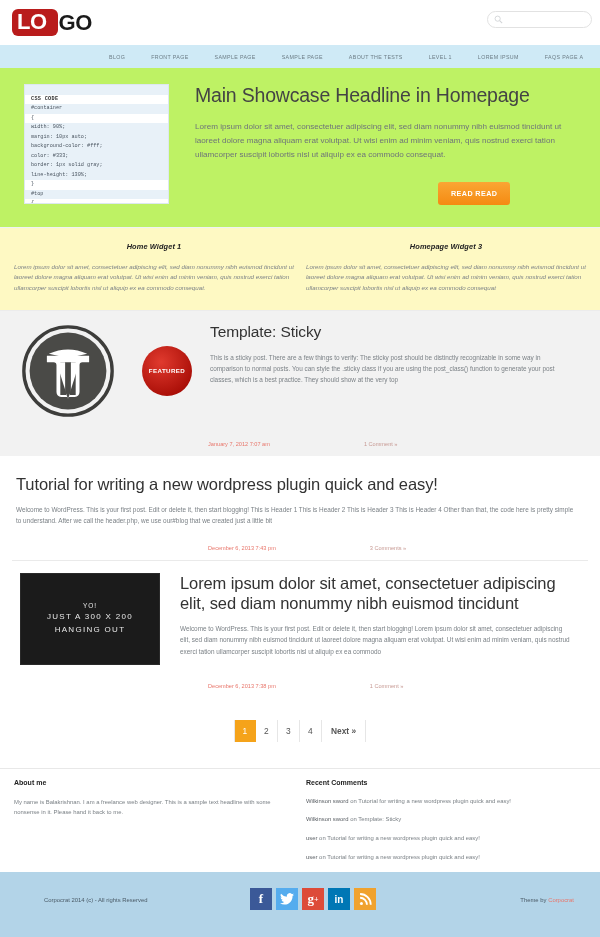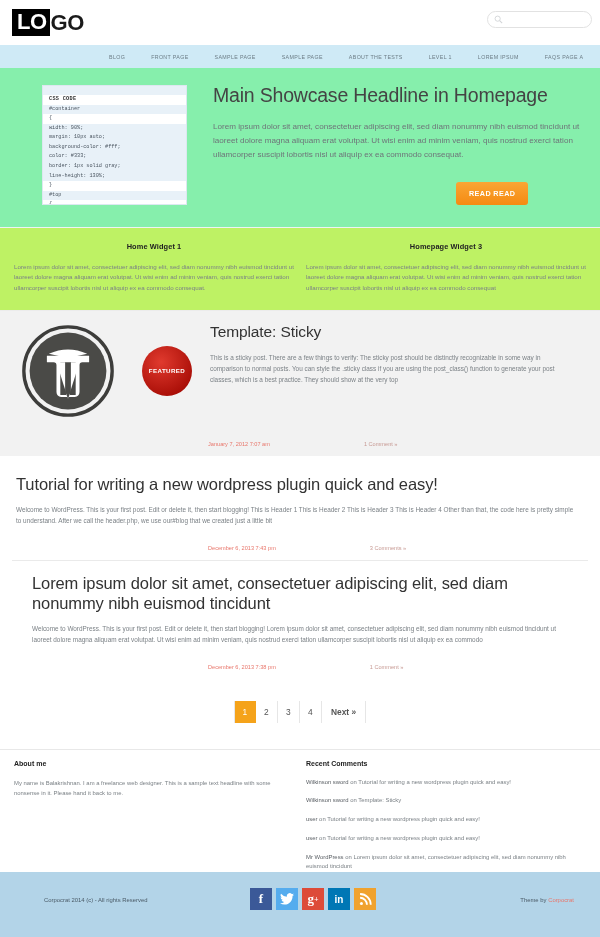--- a/index.html
+++ b/index.html
@@ -17,25 +17,26 @@
   .header {
     height: 45px;
     background: #ffffff;
     display: flex;
     align-items: center;
     padding: 0 12px;
     position: relative;
   }
   .logo { display: flex; align-items: center; font-size: 22px; font-weight: bold; letter-spacing: -0.5px; }
   .logo-lo {
-    background: #000000;
+    background: #b91c1c;
     color: #ffffff;
-    padding: 2px 3px 3px 5px;
+    padding: 2px 11px 3px 5px;
     line-height: 1;
     display: inline-block;
+    border-radius: 6px;
   }
   .logo-go { color: #1a1a1a; padding-left: 1px; line-height: 1; }
 
   .search-wrap {
     position: absolute;
     right: 8px;
     top: 11px;
     width: 105px;
     height: 17px;
     border: 1px solid #e2e2e2;
@@ -72,25 +73,24 @@
     letter-spacing: .35px;
     color: #6b7c85;
     text-transform: uppercase;
     padding: 0 13px;
     white-space: nowrap;
     cursor: pointer;
   }
 
   
   .showcase {
-    background: #86efac;
-    padding: 16px 0 22px 18px;
+    background: #bef264;
+    padding: 16px 0 22px 0;
     display: flex;
     border-bottom: 1px solid #eef2f5;
-    align-items: flex-end;
   }
   .code-box {
     width: 145px;
     margin-left: 24px;
     background: #fff;
     border: 1px solid #dde8f0;
     font-family: "Liberation Mono", monospace;
     font-size: 5.2px;
     color: #4a5560;
     flex: none;
@@ -128,22 +128,23 @@
     border-radius: 3px;
     cursor: pointer;
     border: none;
     font-family: "Liberation Sans", sans-serif;
   }
 
   
   .home-widgets {
     display: flex;
     padding: 14px 8px 16px 8px;
-    background: #bef264;
+    background: #fef9c3;
     border-bottom: 1px solid #ececec;
+    font-style: italic;
   }
   .hw { width: 50%; padding: 0 6px; }
   .hw-title {
     text-align: center;
     font-size: 7.4px;
     font-weight: bold;
     color: #222;
     margin-bottom: 11px;
     letter-spacing: .1px;
   }
@@ -407,20 +408,25 @@
   </div>
   <div style="padding:0 12px;">
     <div class="post-meta">
       <span class="meta-date">December 6, 2013 7:43 pm</span>
       <span class="meta-comments">3 Comments »</span>
     </div>
   </div>
   <div class="post-divider"></div>
 
   <div class="post" style="padding-top:12px;">
+    <div class="placeholder-img">
+      <span class="yo">YO!</span>
+      <span>JUST A 300 X 200</span>
+      <span>HANGING OUT</span>
+    </div>
     <div class="post-body" style="padding-left:20px;">
       <h2 class="post-title big">Lorem ipsum dolor sit amet, consectetuer adipiscing elit, sed diam nonummy nibh euismod tincidunt</h2>
       <p class="post-excerpt">Welcome to WordPress. This is your first post. Edit or delete it, then start blogging! Lorem ipsum dolor sit amet, consectetuer adipiscing elit, sed diam nonummy nibh euismod tincidunt ut laoreet dolore magna aliquam erat volutpat. Ut wisi enim ad minim veniam, quis nostrud exerci tation ullamcorper suscipit lobortis nisl ut aliquip ex ea commodo</p>
     </div>
   </div>
   <div style="padding:0 12px;">
     <div class="post-meta">
       <span class="meta-date">December 6, 2013 7:38 pm</span>
       <span class="meta-comments">1 Comment »</span>
     </div>

